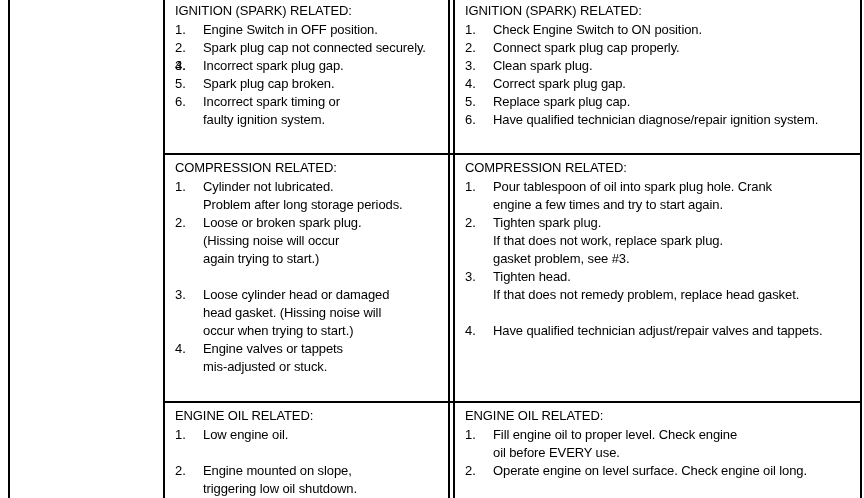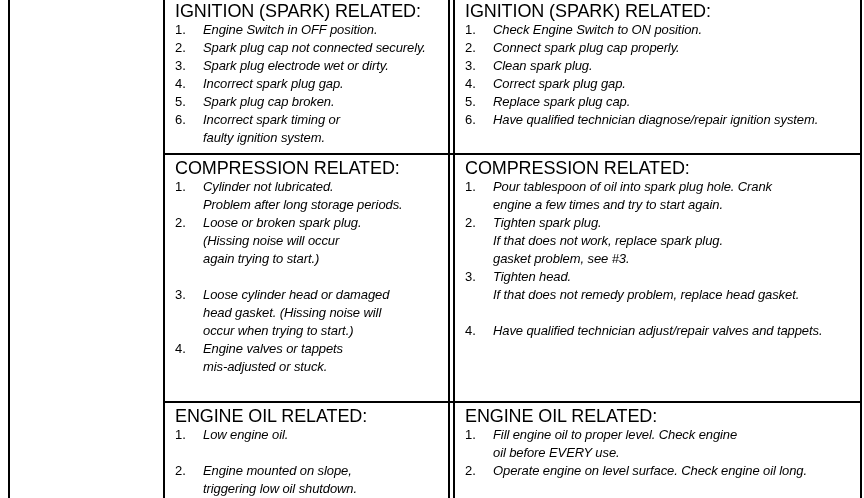--- a/index.html
+++ b/index.html
@@ -77,21 +77,21 @@
     flex: 0 0 285px;
     border-right: 2px solid #000;
     margin-right: 3px;
   }
   .cell-remedy {
     flex: 1 1 auto;
     border-left: 2px solid #000;
   }
 
   .sec-title {
-    font-size: 18px;
+    font-size: 13px;
     line-height: 18px;
     letter-spacing: -0.1px;
     white-space: nowrap;
     margin-bottom: 1px;
   }
 
   ol.items {
     list-style: none;
     margin: 0;
     padding: 0;
@@ -108,21 +108,20 @@
     left: 0;
     top: 0;
     width: 20px;
     text-align: left;
     font-size: 13px;
     line-height: 18px;
   }
   ol.items > li .line {
     display: block;
     white-space: nowrap;
-    font-style: italic;
   }
   ol.items > li.gap-before {
     margin-top: 18px;
   }
 </style>
 </head>
 <body>
 
 <div class="page">
   <div class="table">
@@ -138,21 +137,20 @@
               <li>
                 <span class="num">1.</span>
                 <span class="line">Engine Switch in OFF position.</span>
               </li>
               <li>
                 <span class="num">2.</span>
                 <span class="line">Spark plug cap not connected securely.</span>
               </li>
               <li>
                 <span class="num">3.</span>
-                <span class="line">Spark plug electrode wet or dirty.</span>
               </li>
               <li>
                 <span class="num">4.</span>
                 <span class="line">Incorrect spark plug gap.</span>
               </li>
               <li>
                 <span class="num">5.</span>
                 <span class="line">Spark plug cap broken.</span>
               </li>
               <li>

